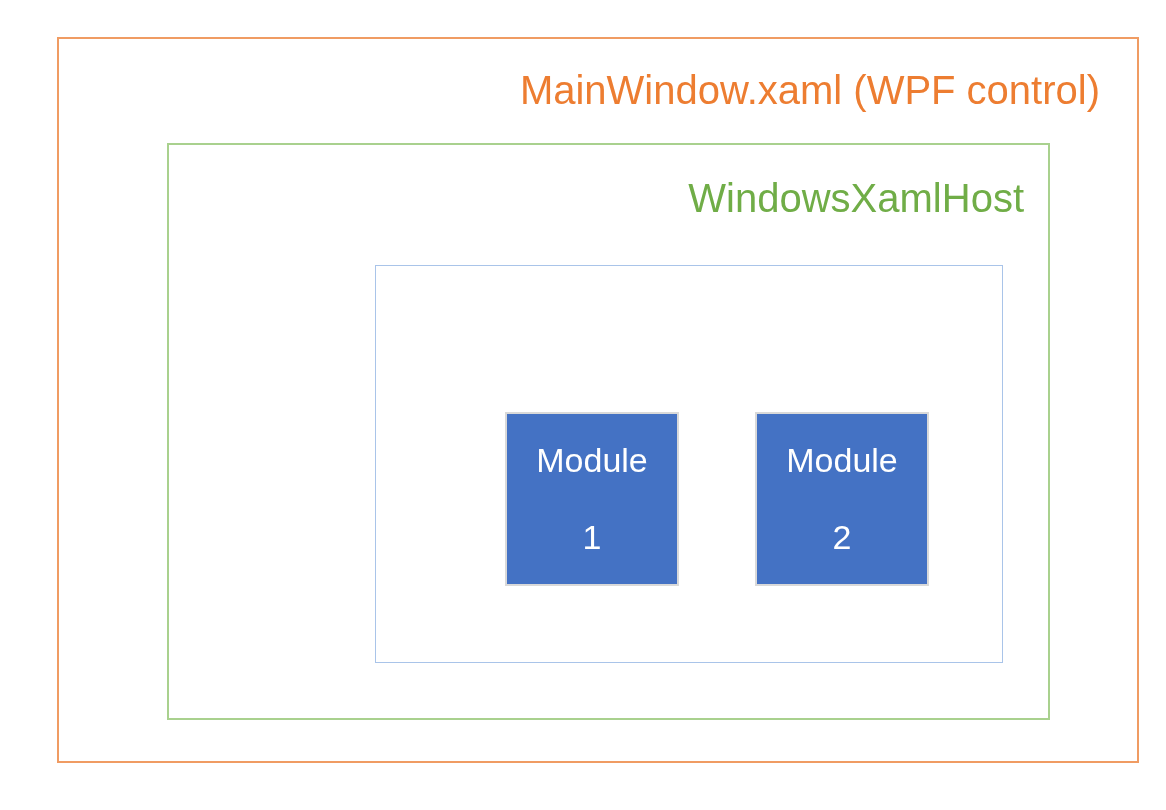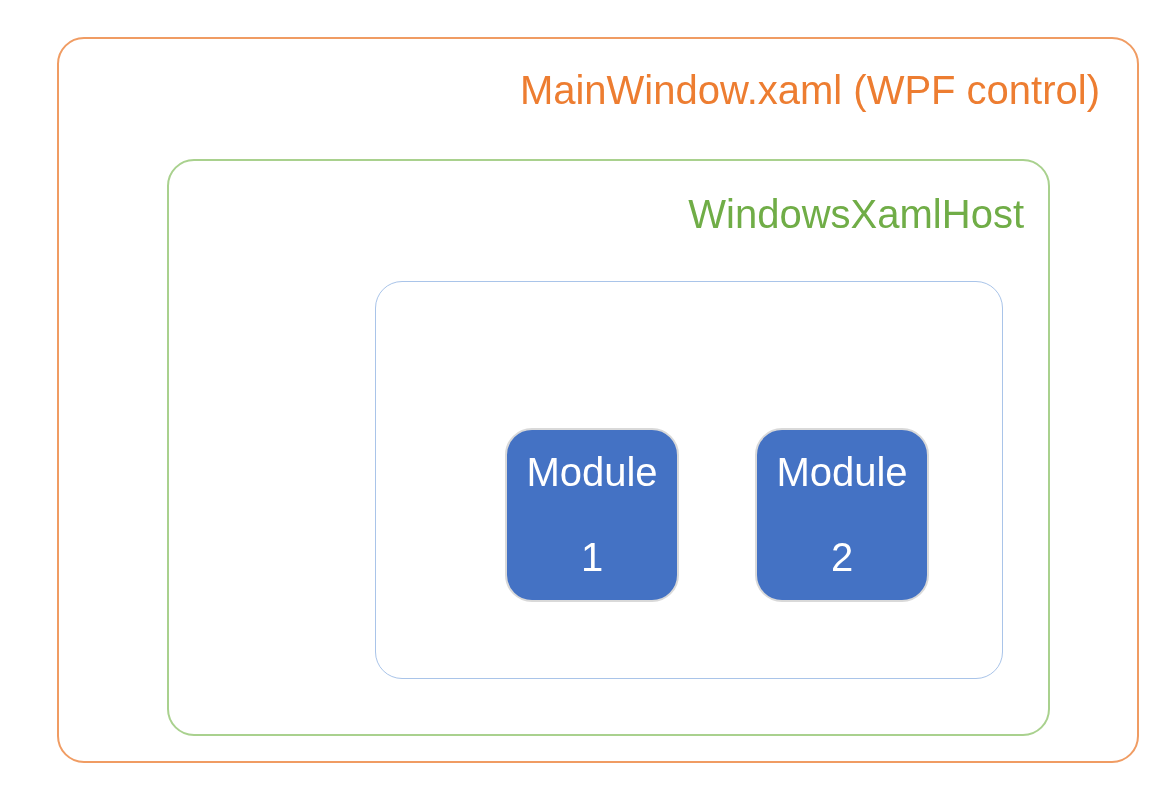--- a/index.html
+++ b/index.html
@@ -1,15 +1,15 @@
 <!DOCTYPE html>
 <html><head>
 <meta charset="utf-8">
 <style>
-  * { margin: 0; padding: 0; box-sizing: border-box; border-radius: 27px; }
+  * { margin: 0; padding: 0; box-sizing: border-box; }
   html, body {
     background: #ffffff;
     font-family: "Liberation Sans", sans-serif;
   }
   .canvas {
     position: relative;
     width: 1166px;
     height: 810px;
     background: #ffffff;
     overflow: hidden;
@@ -20,21 +20,20 @@
   }
   .box-mainwindow {
     left: 57px; top: 37px;
     width: 1082px; height: 726px;
     border: 2px solid #f09c63;
   }
   .box-xamlhost {
     left: 108px; top: 104px;
     width: 883px; height: 577px;
     border: 2px solid #a9d18e;
-    margin-top: 16px;
   }
   .box-shellpage {
     left: 206px; top: 120px;
     width: 628px; height: 398px;
     border: 1.5px solid #a9c4e9;
   }
   .title {
     position: absolute;
     font-size: 40px;
     font-weight: 400;
@@ -57,21 +56,21 @@
   .module {
     position: absolute;
     top: 146px;
     width: 174px; height: 174px;
     background: #4472c4;
     border: 2px solid #d9d9d9;
     display: flex;
     flex-direction: column;
     justify-content: center;
     color: #ffffff;
-    font-size: 40px;
+    font-size: 34px;
     line-height: 1.32;
     text-align: center;
     gap: 32px;
   }
   .module-1 { left: 129px; }
   .module-2 { left: 379px; }
 </style>
 </head>
 <body>
 

